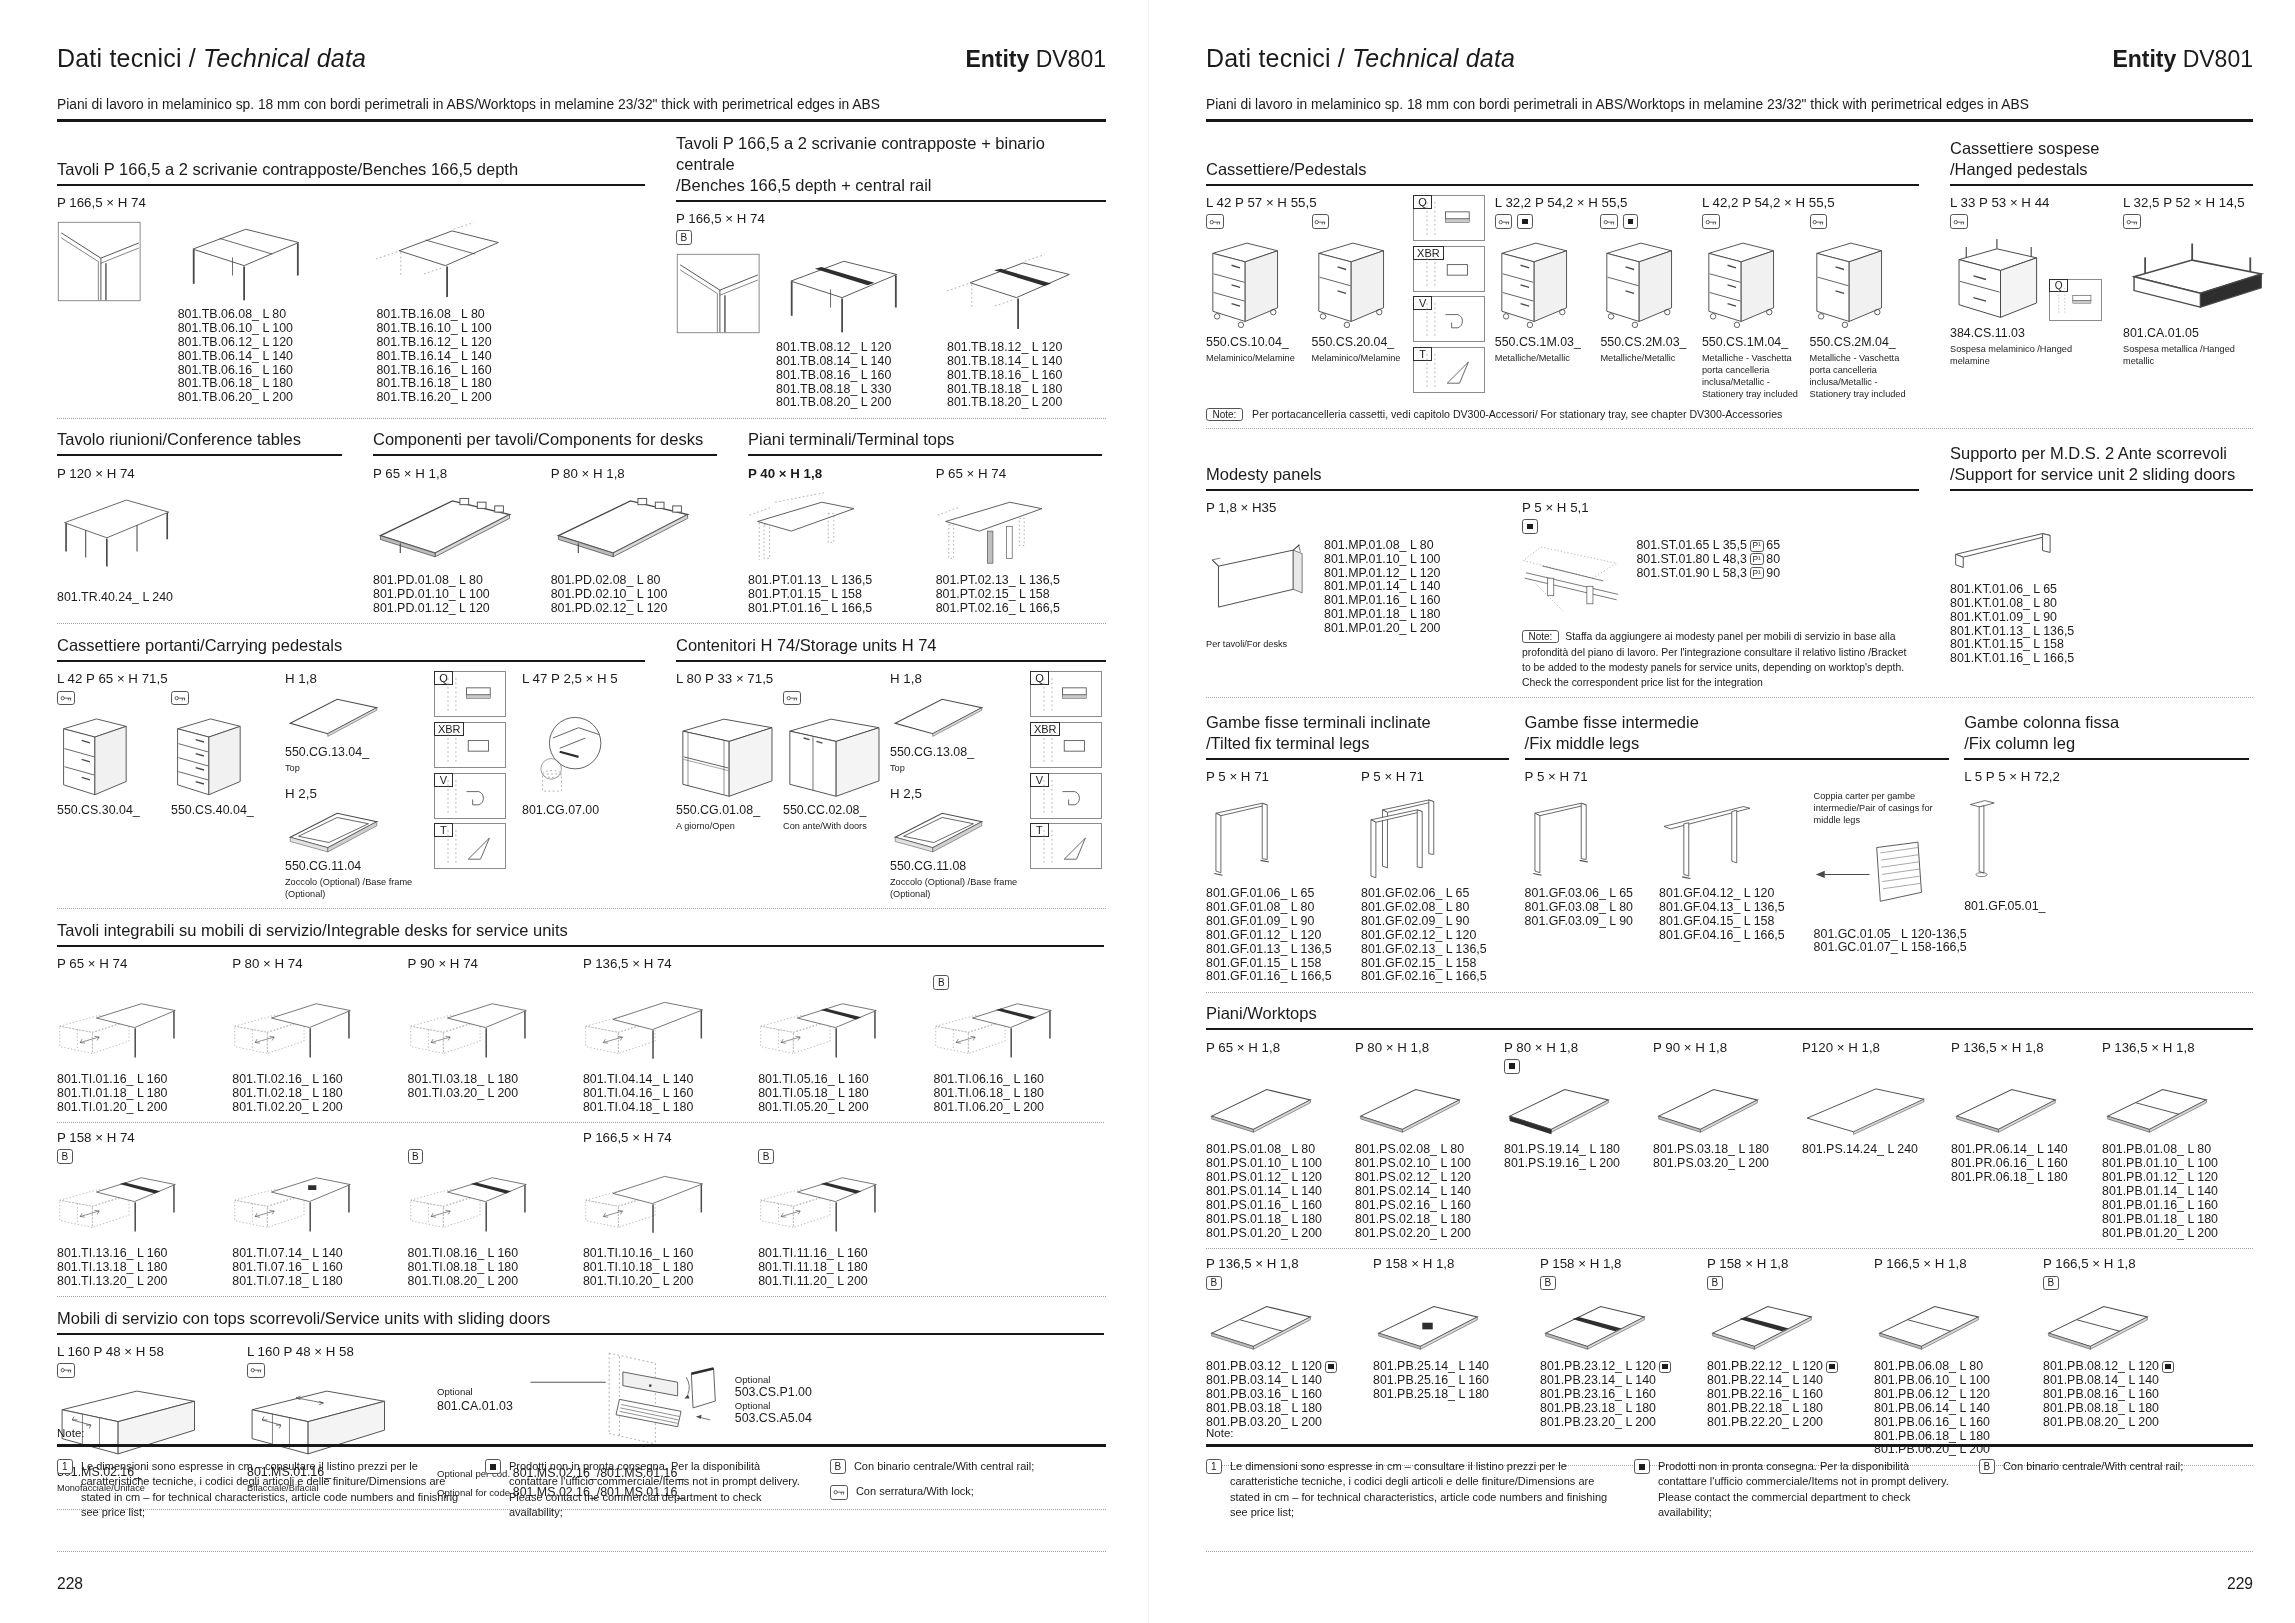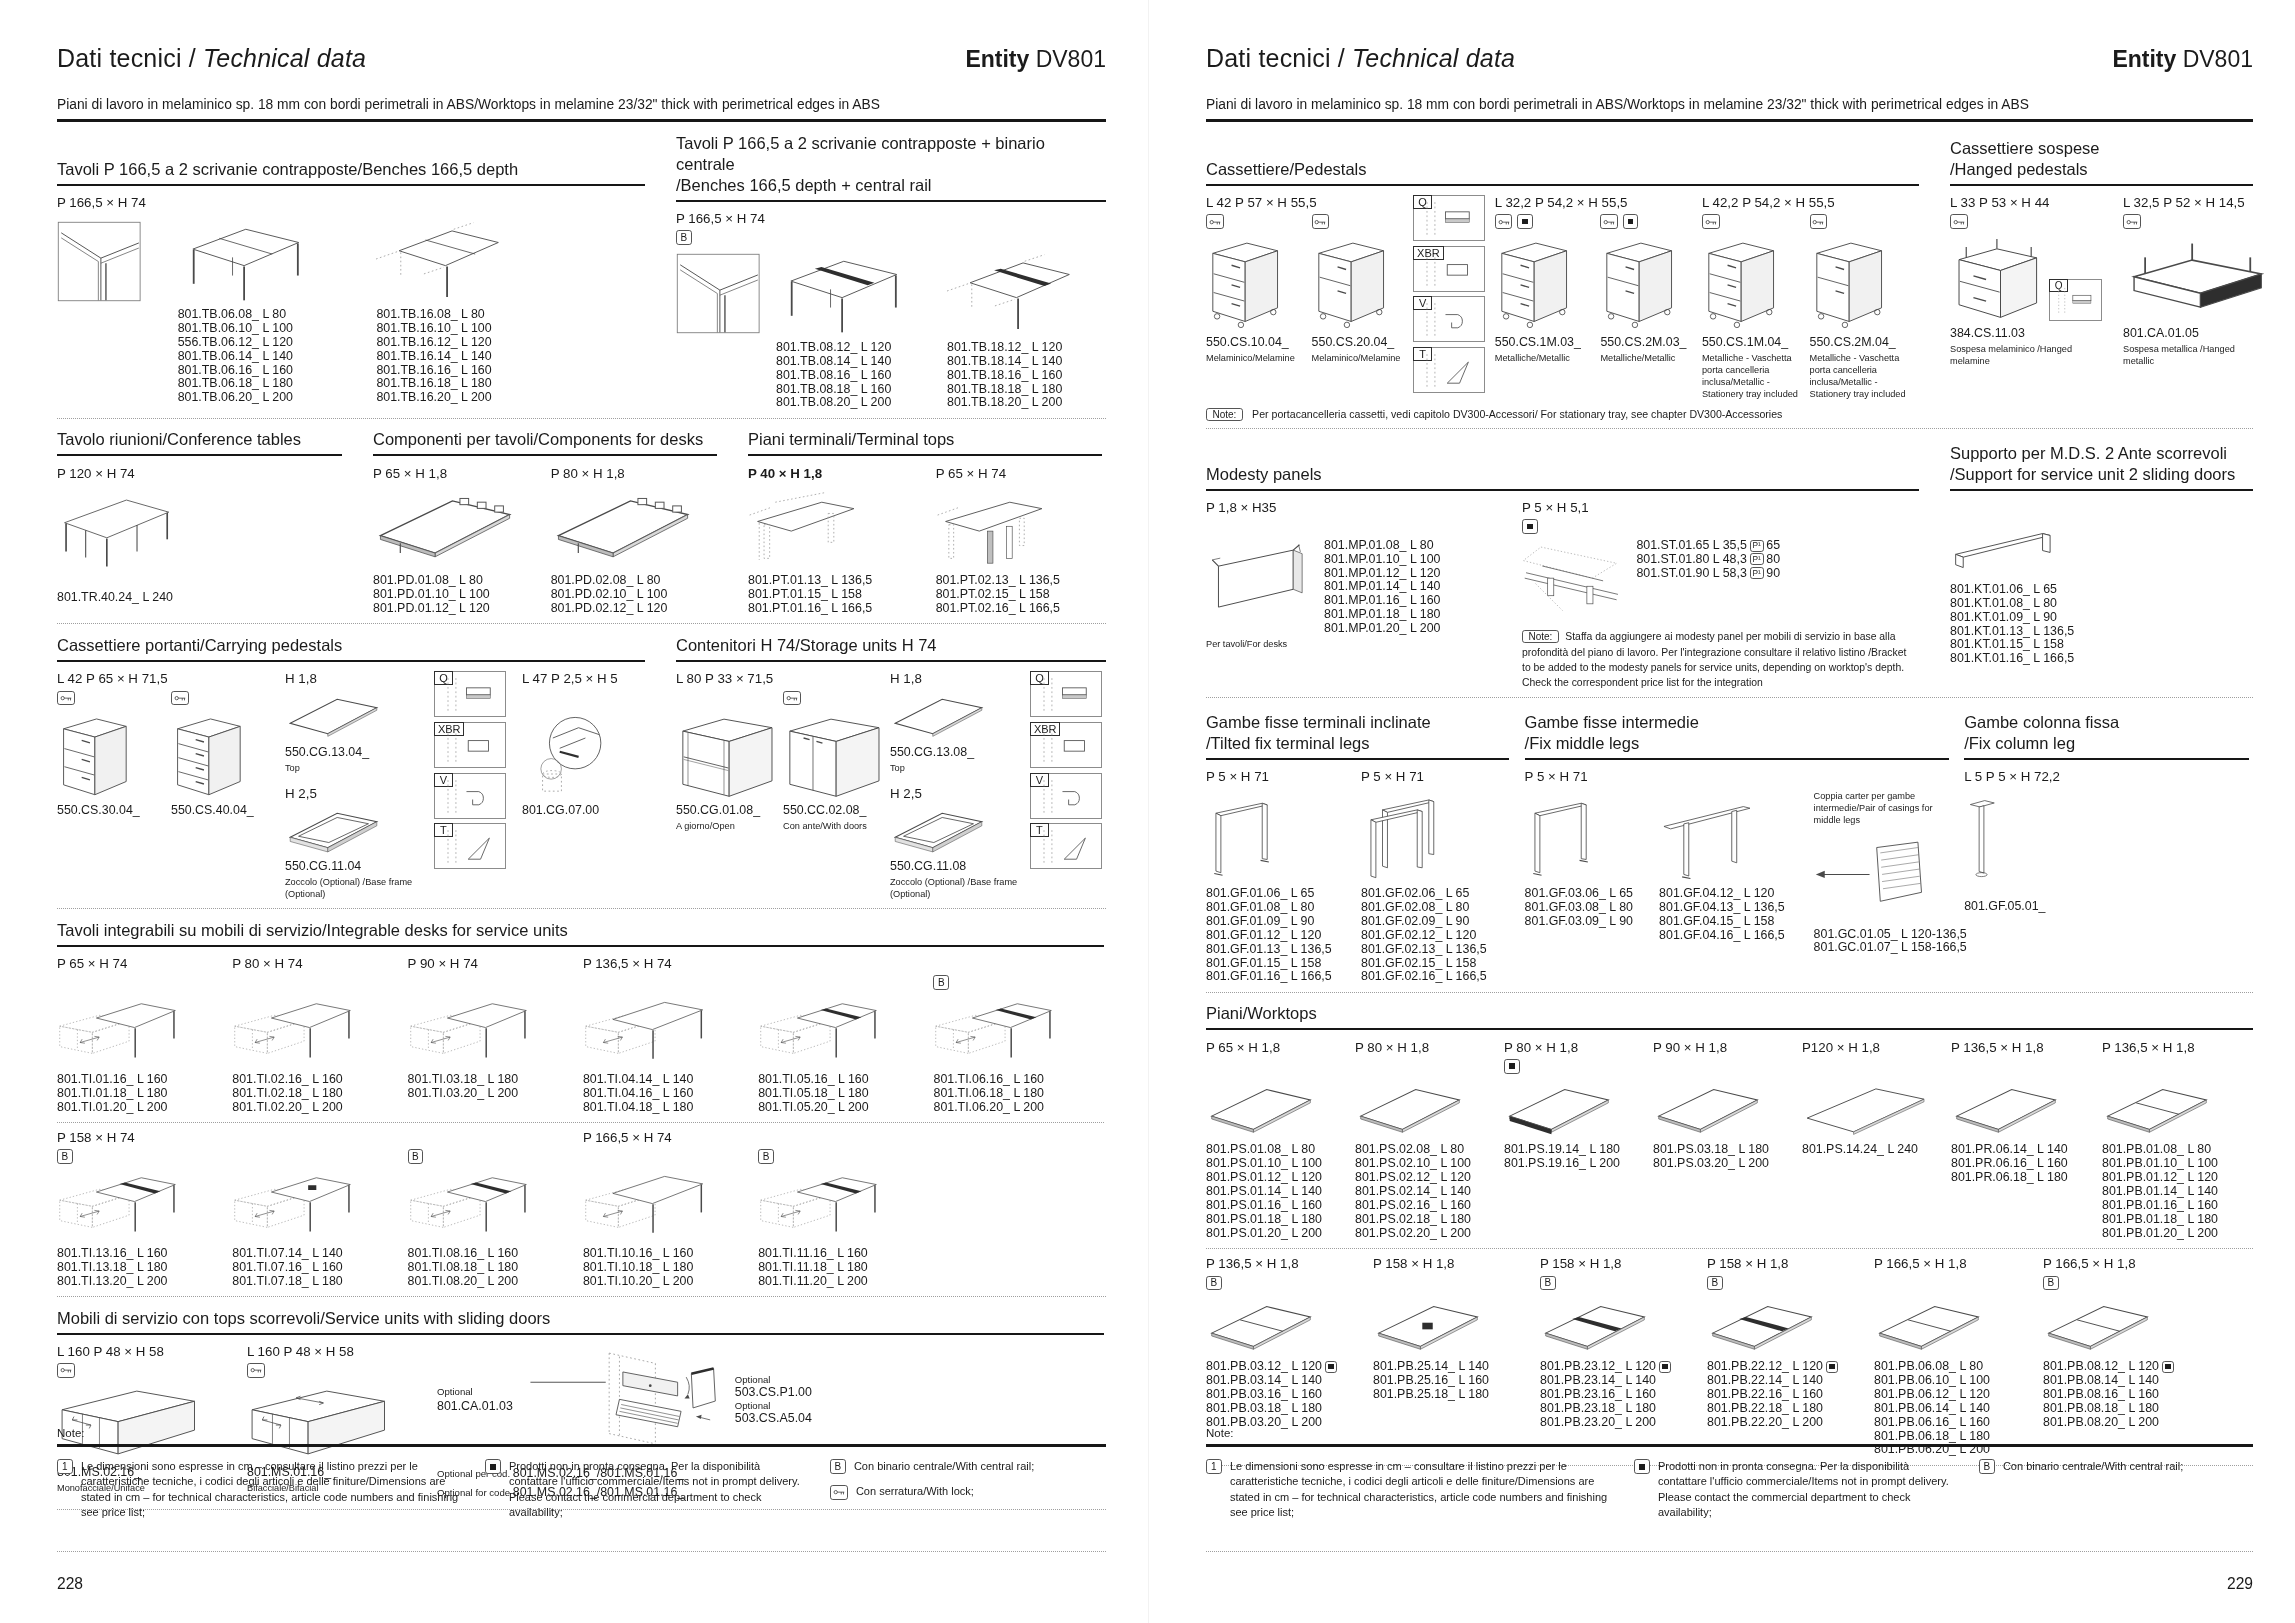--- a/index.html
+++ b/index.html
@@ -109,21 +109,21 @@
                     <line x1="19" y1="35" x2="19" y2="76" stroke="#4a4a4a" stroke-width="2.2"></line>
                     <line x1="80" y1="55" x2="80" y2="96" stroke="#4a4a4a" stroke-width="2.2"></line>
                     <line x1="145" y1="27" x2="145" y2="66" stroke="#4a4a4a" stroke-width="2.2"></line>
                     <line x1="66" y1="44" x2="66" y2="66" stroke="#4a4a4a"></line>
                   </svg>
                 </span>
               </div>
               <div class="codes">
                 <div class="code">801.TB.06.08_ L 80</div>
                 <div class="code">801.TB.06.10_ L 100</div>
-                <div class="code">556.TB.06.12_ L 120</div>
+                <div class="code">801.TB.06.12_ L 120</div>
                 <div class="code">801.TB.06.14_ L 140</div>
                 <div class="code">801.TB.06.16_ L 160</div>
                 <div class="code">801.TB.06.18_ L 180</div>
                 <div class="code">801.TB.06.20_ L 200</div>
               </div>
             </div>
             <div class="group" style="flex: 0 0 184px; width: 184px;">
               <div class="dimw">
                 <div class="dim"></div>
               </div>
@@ -191,21 +191,21 @@
                     <line x1="80" y1="55" x2="80" y2="96" stroke="#4a4a4a" stroke-width="2.2"></line>
                     <line x1="145" y1="27" x2="145" y2="66" stroke="#4a4a4a" stroke-width="2.2"></line>
                     <line x1="66" y1="44" x2="66" y2="66" stroke="#4a4a4a"></line>
                   </svg>
                 </span>
               </div>
               <div class="codes">
                 <div class="code">801.TB.08.12_ L 120</div>
                 <div class="code">801.TB.08.14_ L 140</div>
                 <div class="code">801.TB.08.16_ L 160</div>
-                <div class="code">801.TB.08.18_ L 160</div>
+                <div class="code">801.TB.08.18_ L 330</div>
                 <div class="code">801.TB.08.20_ L 200</div>
               </div>
             </div>
             <div class="group" style="flex: 0 0 158px; width: 158px;">
               <div class="dimw hasb">
                 <div class="dim"></div>
               </div>
               <div class="draw" style="height: 81px;">
                 <span style="height: 100%;">
                   <svg viewBox="0 0 150 98">

